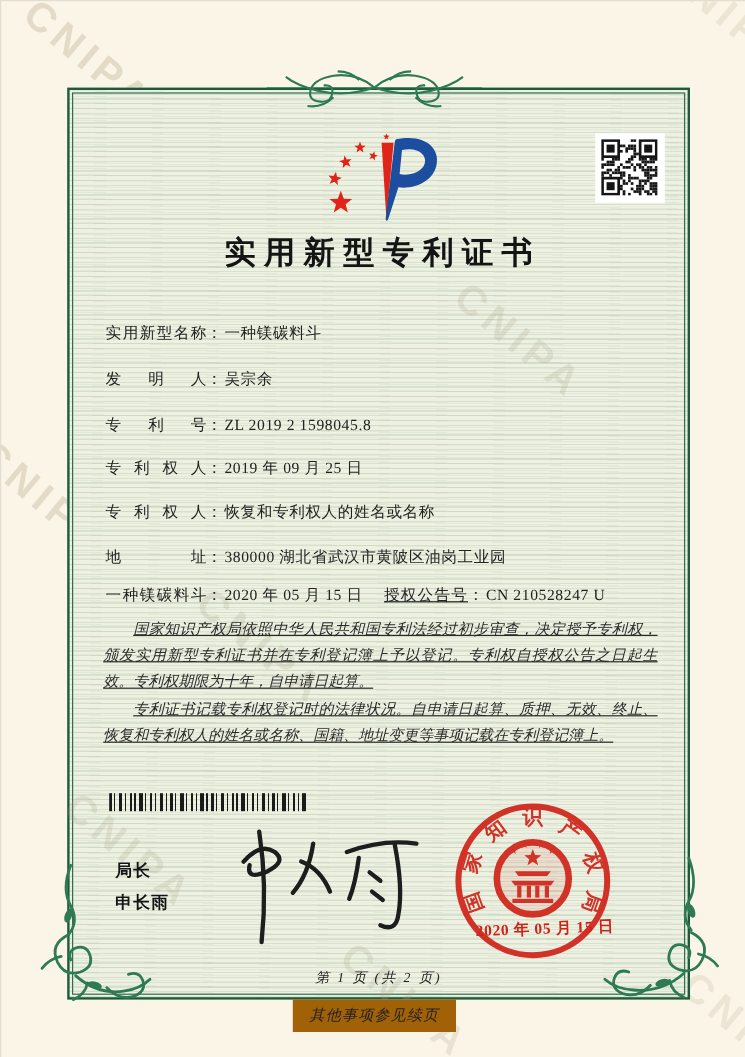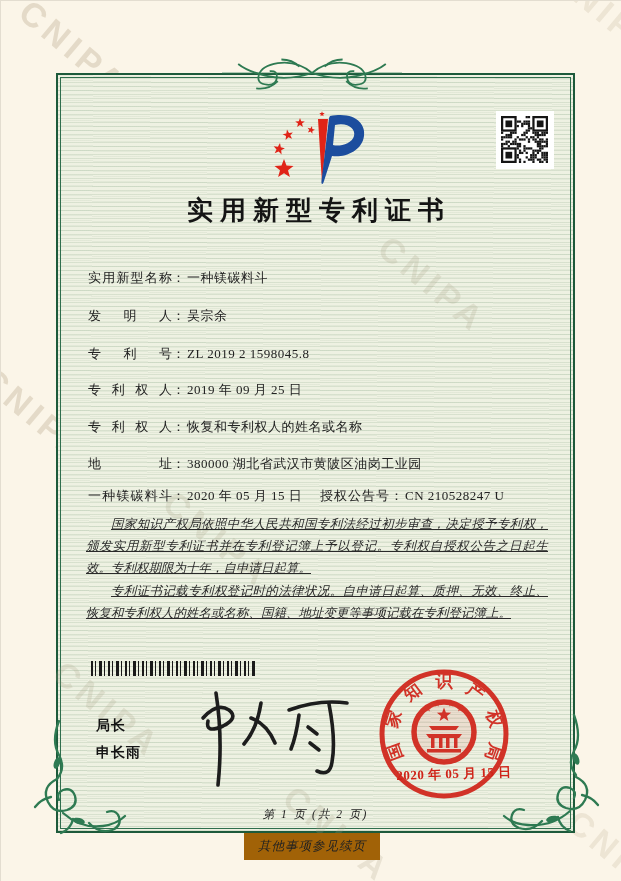--- a/index.html
+++ b/index.html
@@ -27,21 +27,21 @@
   .logo{position:absolute;left:213px;top:36px;width:100px;height:80px;}
   .qrbox{position:absolute;left:438px;top:36px;width:58px;height:58px;background:#fff;}
   .qrbox svg{position:absolute;left:5px;top:5px;}
   .title{position:absolute;left:0;top:118px;width:100%;text-align:center;
          font-size:26px;font-weight:700;letter-spacing:7px;text-indent:7px;color:#141414;}
   .field-row{position:absolute;left:30px;width:475px;font-size:13px;line-height:18px;color:#222;}
   .flabel{display:inline-block;width:84px;text-align:justify;text-align-last:justify;vertical-align:bottom;}
   .fcolon{display:inline-block;width:15px;}
   .fvalue{letter-spacing:.5px;}
   .fg2{position:absolute;left:232px;top:0;}
-  .fg2 .flabel2{letter-spacing:1px;}
+  .fg2 .flabel2{letter-spacing:1px;text-decoration:underline;}
   .body-text{position:absolute;left:28px;top:438px;width:462px;font-size:12.5px;
              line-height:22.2px;text-align:justify;font-style:italic;color:#2a2a2a;text-decoration:underline;}
   .body-text p{margin:0;text-indent:2em;}
   .barcode{position:absolute;left:33px;top:586px;width:164px;height:15px;
      background:repeating-linear-gradient(90deg,#1a1a1a 0 2px,transparent 2px 4px,
        #1a1a1a 4px 5px,transparent 5px 8px,#1a1a1a 8px 11px,transparent 11px 13px,
        #1a1a1a 13px 14px,transparent 14px 17px);}
   .signer{position:absolute;left:38px;top:637px;font-family:"Liberation Sans","DejaVu Sans",sans-serif;
           font-size:14px;font-weight:600;color:#151515;line-height:27px;letter-spacing:1px;}
   .signature{position:absolute;left:115px;top:595px;width:240px;height:200px;}

